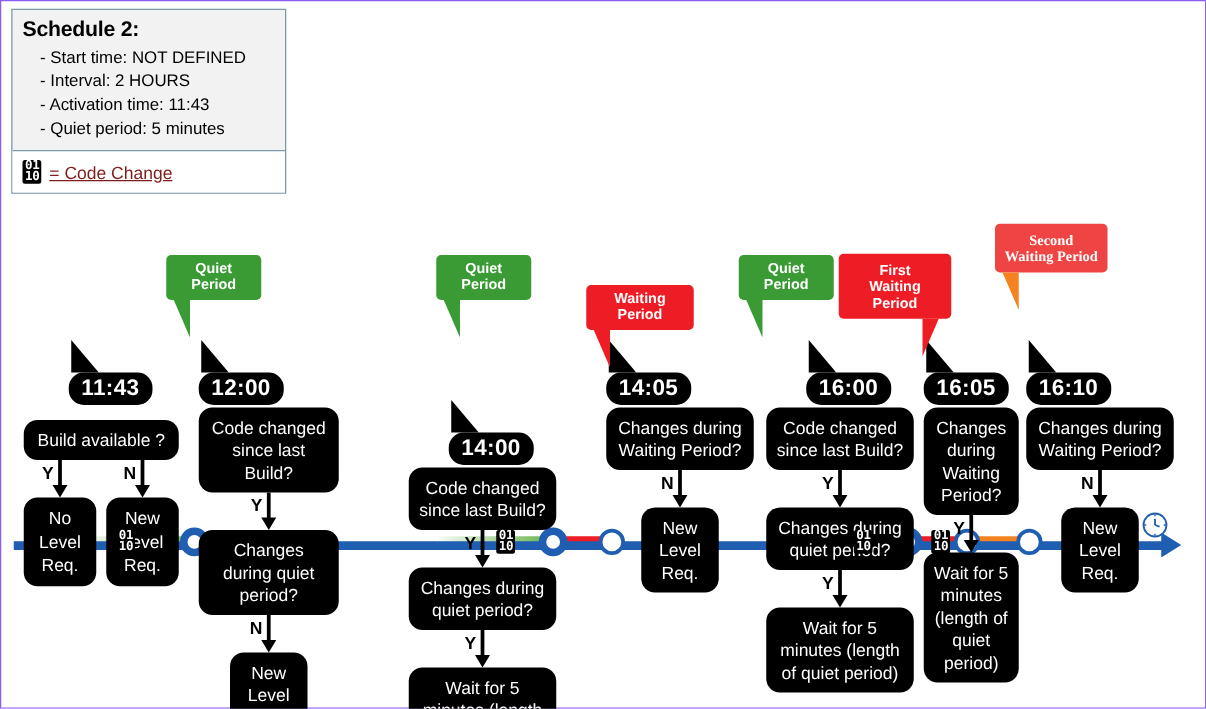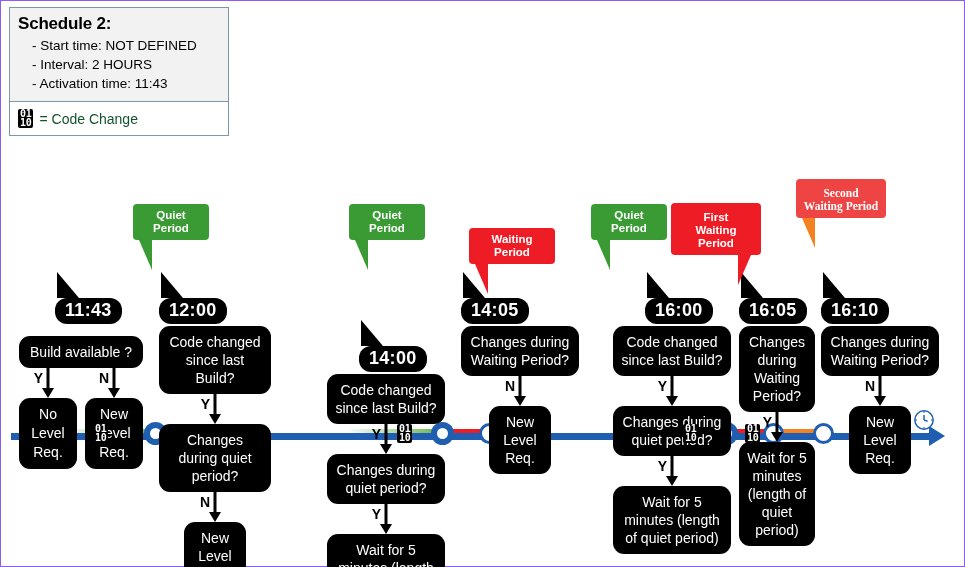--- a/index.html
+++ b/index.html
@@ -31,21 +31,21 @@
   }
   .panel-line {
     font-size: 13.5px; color: #000; margin-left: 14px;
     line-height: 19px; white-space: nowrap;
   }
   .panel-bottom {
     border-top: 1px solid #7b98a6;
     background: #ffffff;
     padding: 7px 8px; display: flex; align-items: center; gap: 6px;
   }
-  .legend-text { font-size: 14px; color: #14532d; }
+  .legend-text { font-size: 14px; color: #7f1d1d; text-decoration: underline; }
 
   
   .codechange {
     display: inline-block;
     background: #000; border-radius: 2px;
     padding: 1px 2px;
     line-height: 8px;
     text-align: center;
   }
   .codechange b {
@@ -155,20 +155,21 @@
 <body>
 
 <div id="canvas">
 
   <div class="panel">
     <div class="panel-top">
       <div class="panel-title">Schedule 2:</div>
       <div class="panel-line">- Start time:  NOT DEFINED</div>
       <div class="panel-line">- Interval:  2 HOURS</div>
       <div class="panel-line">- Activation time:  11:43</div>
+      <div class="panel-line">- Quiet period: 5 minutes</div>
     </div>
     <div class="panel-bottom">
       <span class="codechange">
         <b>01</b>
         <b>10</b>
       </span>
       <span class="legend-text">= Code Change</span>
     </div>
   </div>
 
@@ -301,21 +302,21 @@
     </div>
     <div class="box">Changes during quiet period?</div>
     <div class="conn">
       <span class="line"></span>
       <span class="head"></span>
       <span class="yn">Y</span>
     </div>
     <div class="box">Wait for 5 minutes (length of quiet period)</div>
   </div>
 
-  <div class="col" style="left:460px; top:297px; width:118px;">
+  <div class="col" style="left:484px; top:297px; width:118px;">
     <div class="time-tag">14:05<i class="pointer"></i></div>
     <div class="box" style="margin-top:2px;">Changes during Waiting Period?</div>
     <div class="conn">
       <span class="line"></span>
       <span class="head"></span>
       <span class="yn">N</span>
     </div>
     <div class="box" style="width:62px; margin:0 auto;">New Level Req.</div>
   </div>
 

